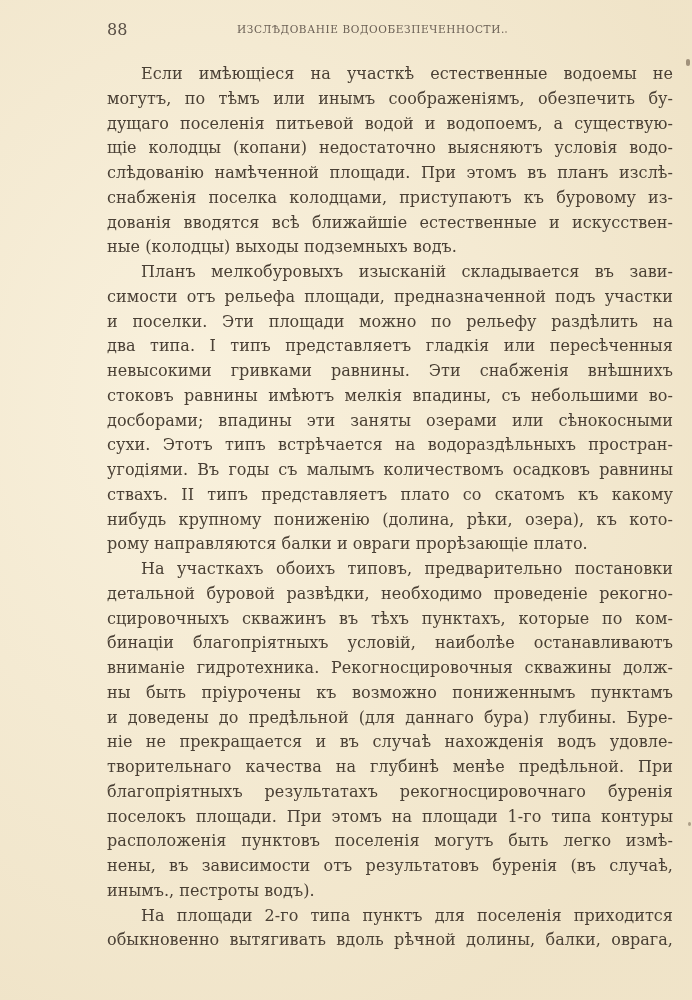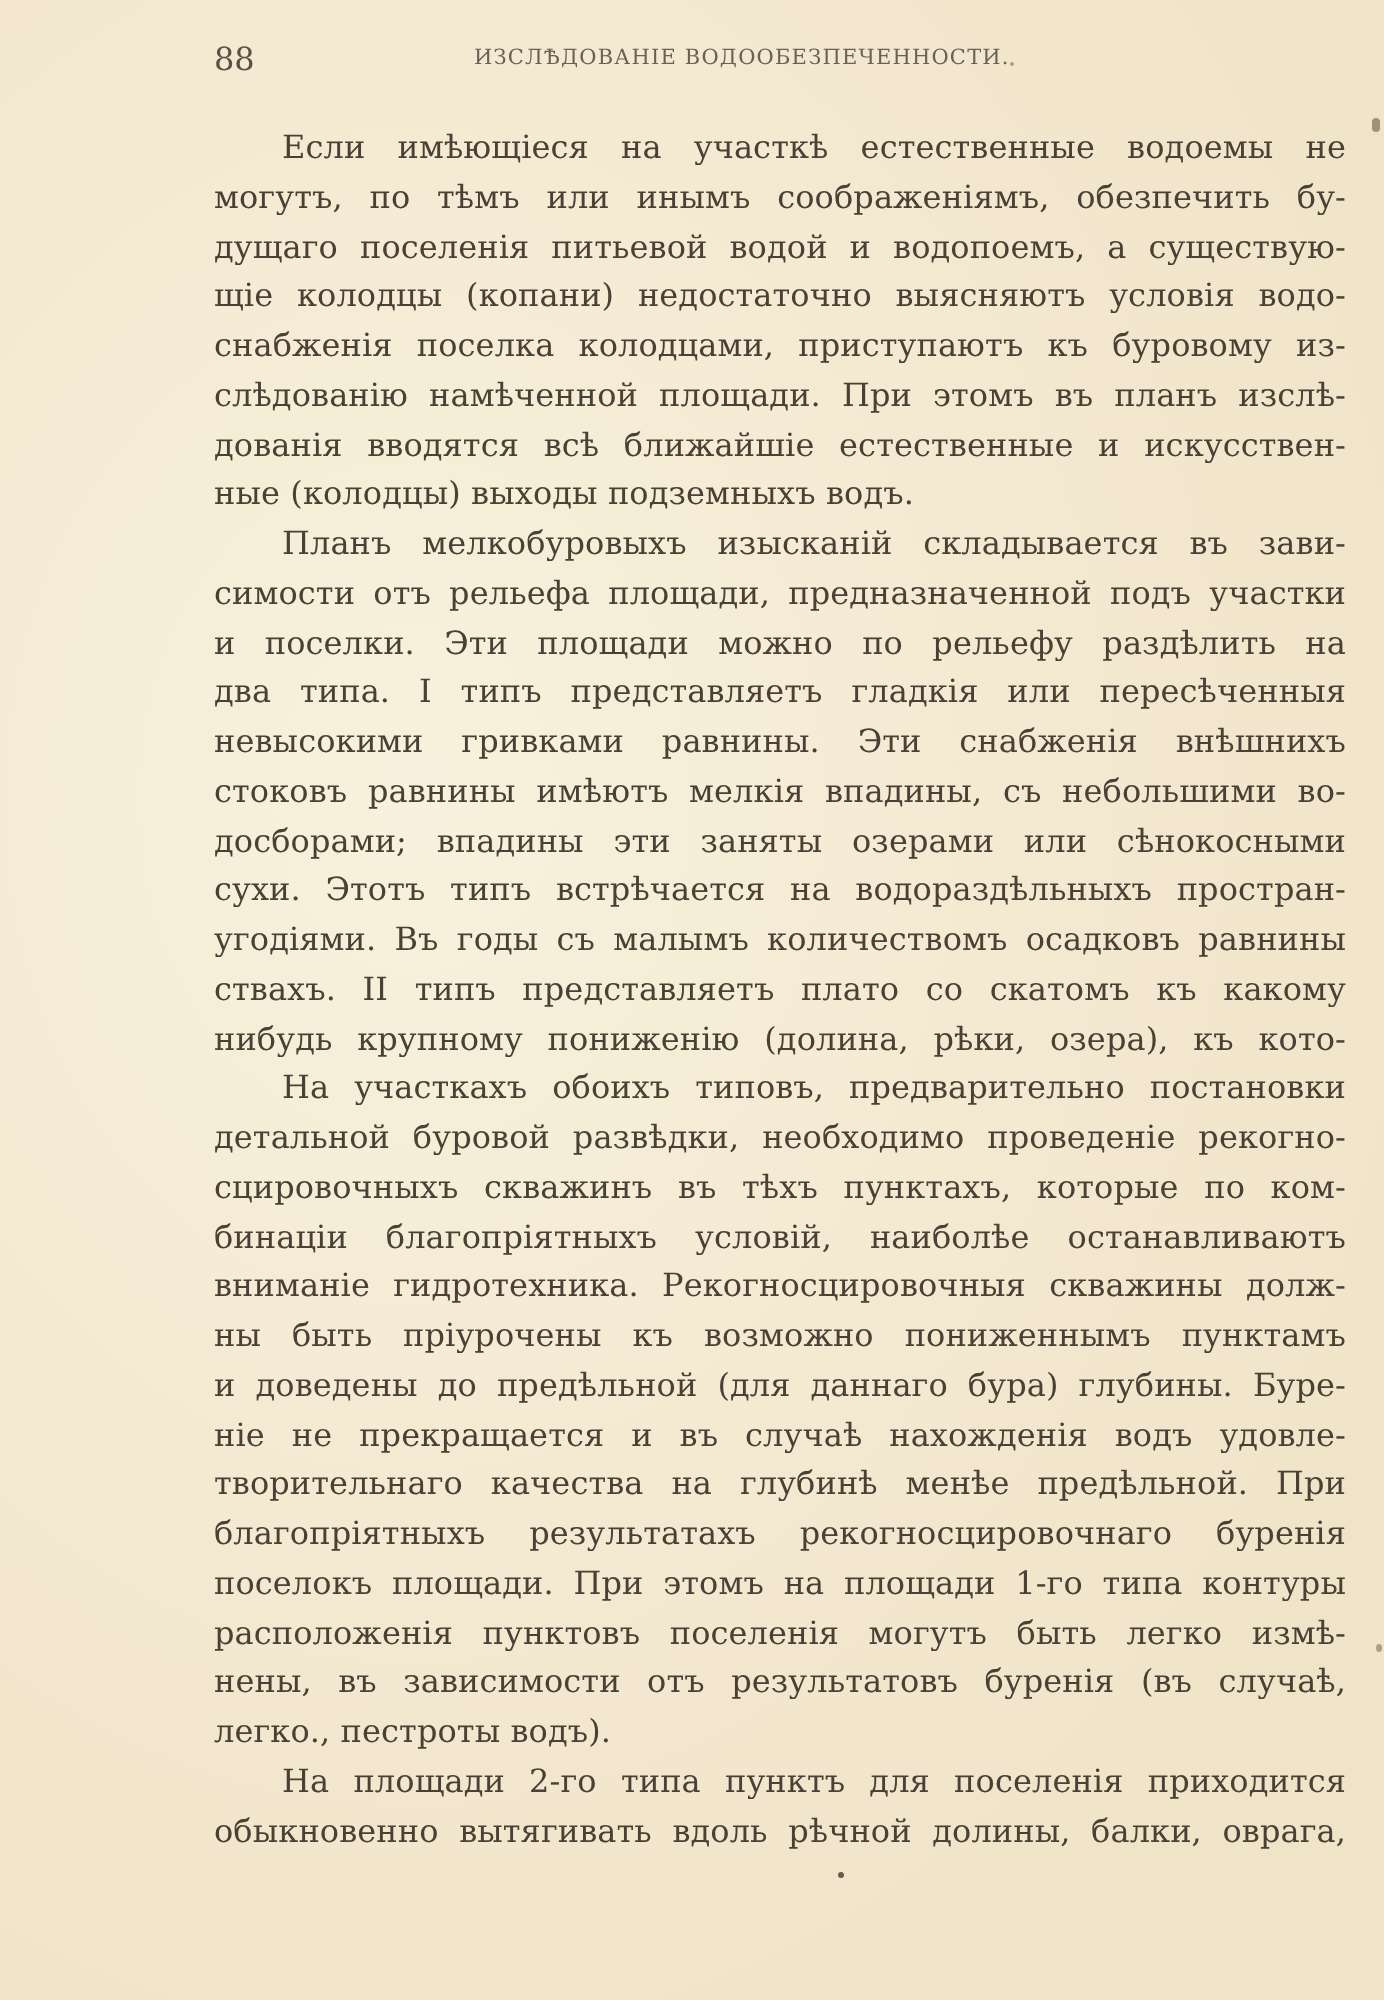--- a/index.html
+++ b/index.html
@@ -47,51 +47,52 @@
   <div class="header">
     <span class="page-number">88</span>
     <span class="running-head">ИЗСЛѢДОВАНІЕ ВОДООБЕЗПЕЧЕННОСТИ.</span>
   </div>
 
   <div class="body-text">
     <div class="line indent">Если имѣющіеся на участкѣ естественные водоемы не</div>
     <div class="line">могутъ, по тѣмъ или инымъ соображеніямъ, обезпечить бу-</div>
     <div class="line">дущаго поселенія питьевой водой и водопоемъ, а существую-</div>
     <div class="line">щіе колодцы (копани) недостаточно выясняютъ условія водо-</div>
+    <div class="line">слѣдованію намѣченной площади. При этомъ въ планъ изслѣ-</div>
     <div class="line">снабженія поселка колодцами, приступаютъ къ буровому из-</div>
-    <div class="line">слѣдованію намѣченной площади. При этомъ въ планъ изслѣ-</div>
     <div class="line">дованія вводятся всѣ ближайшіе естественные и искусствен-</div>
     <div class="line last">ные (колодцы) выходы подземныхъ водъ.</div>
 
     <div class="line indent">Планъ мелкобуровыхъ изысканій складывается въ зави-</div>
     <div class="line">симости отъ рельефа площади, предназначенной подъ участки</div>
     <div class="line">и поселки. Эти площади можно по рельефу раздѣлить на</div>
     <div class="line">два типа. I типъ представляетъ гладкія или пересѣченныя</div>
     <div class="line">невысокими гривками равнины. Эти снабженія внѣшнихъ</div>
     <div class="line">стоковъ равнины имѣютъ мелкія впадины, съ небольшими во-</div>
     <div class="line">досборами; впадины эти заняты озерами или сѣнокосными</div>
     <div class="line">сухи. Этотъ типъ встрѣчается на водораздѣльныхъ простран-</div>
     <div class="line">угодіями. Въ годы съ малымъ количествомъ осадковъ равнины</div>
     <div class="line">ствахъ. II типъ представляетъ плато со скатомъ къ какому</div>
     <div class="line">нибудь крупному пониженію (долина, рѣки, озера), къ кото-</div>
+    <div class="line last">рому направляются балки и овраги прорѣзающіе плато.</div>
 
     <div class="line indent">На участкахъ обоихъ типовъ, предварительно постановки</div>
     <div class="line">детальной буровой развѣдки, необходимо проведеніе рекогно-</div>
     <div class="line">сцировочныхъ скважинъ въ тѣхъ пунктахъ, которые по ком-</div>
     <div class="line">бинаціи благопріятныхъ условій, наиболѣе останавливаютъ</div>
     <div class="line">вниманіе гидротехника. Рекогносцировочныя скважины долж-</div>
     <div class="line">ны быть пріурочены къ возможно пониженнымъ пунктамъ</div>
     <div class="line">и доведены до предѣльной (для даннаго бура) глубины. Буре-</div>
     <div class="line">ніе не прекращается и въ случаѣ нахожденія водъ удовле-</div>
     <div class="line">творительнаго качества на глубинѣ менѣе предѣльной. При</div>
     <div class="line">благопріятныхъ результатахъ рекогносцировочнаго буренія</div>
     <div class="line">поселокъ площади. При этомъ на площади 1-го типа контуры</div>
     <div class="line">расположенія пунктовъ поселенія могутъ быть легко измѣ-</div>
     <div class="line">нены, въ зависимости отъ результатовъ буренія (въ случаѣ,</div>
-    <div class="line last">легко., пестроты водъ).</div>
+    <div class="line last">инымъ., пестроты водъ).</div>
 
     <div class="line indent">На площади 2-го типа пунктъ для поселенія приходится</div>
     <div class="line">обыкновенно вытягивать вдоль рѣчной долины, балки, оврага,</div>
   </div>
 
   <span class="mark" style="left:419px;top:934px;width:3px;height:3px;"></span>
   <span class="mark" style="left:686px;top:57px;width:4px;height:7px;border-radius:2px;opacity:0.6;"></span>
   <span class="mark" style="left:688px;top:820px;width:3px;height:4px;opacity:0.5;"></span>
   <span class="mark" style="left:505px;top:29px;width:2px;height:2px;opacity:0.5;"></span>
 </div>

